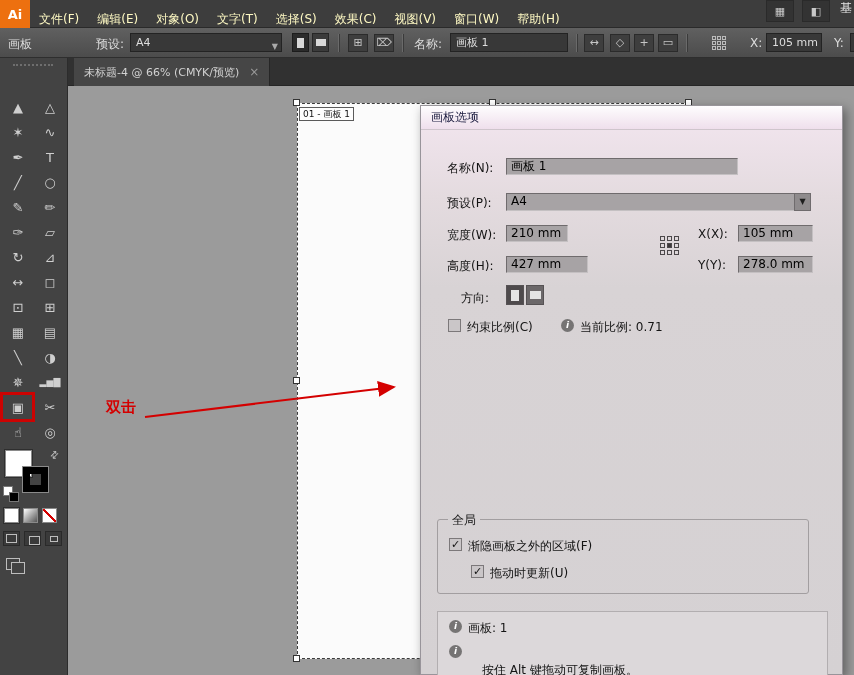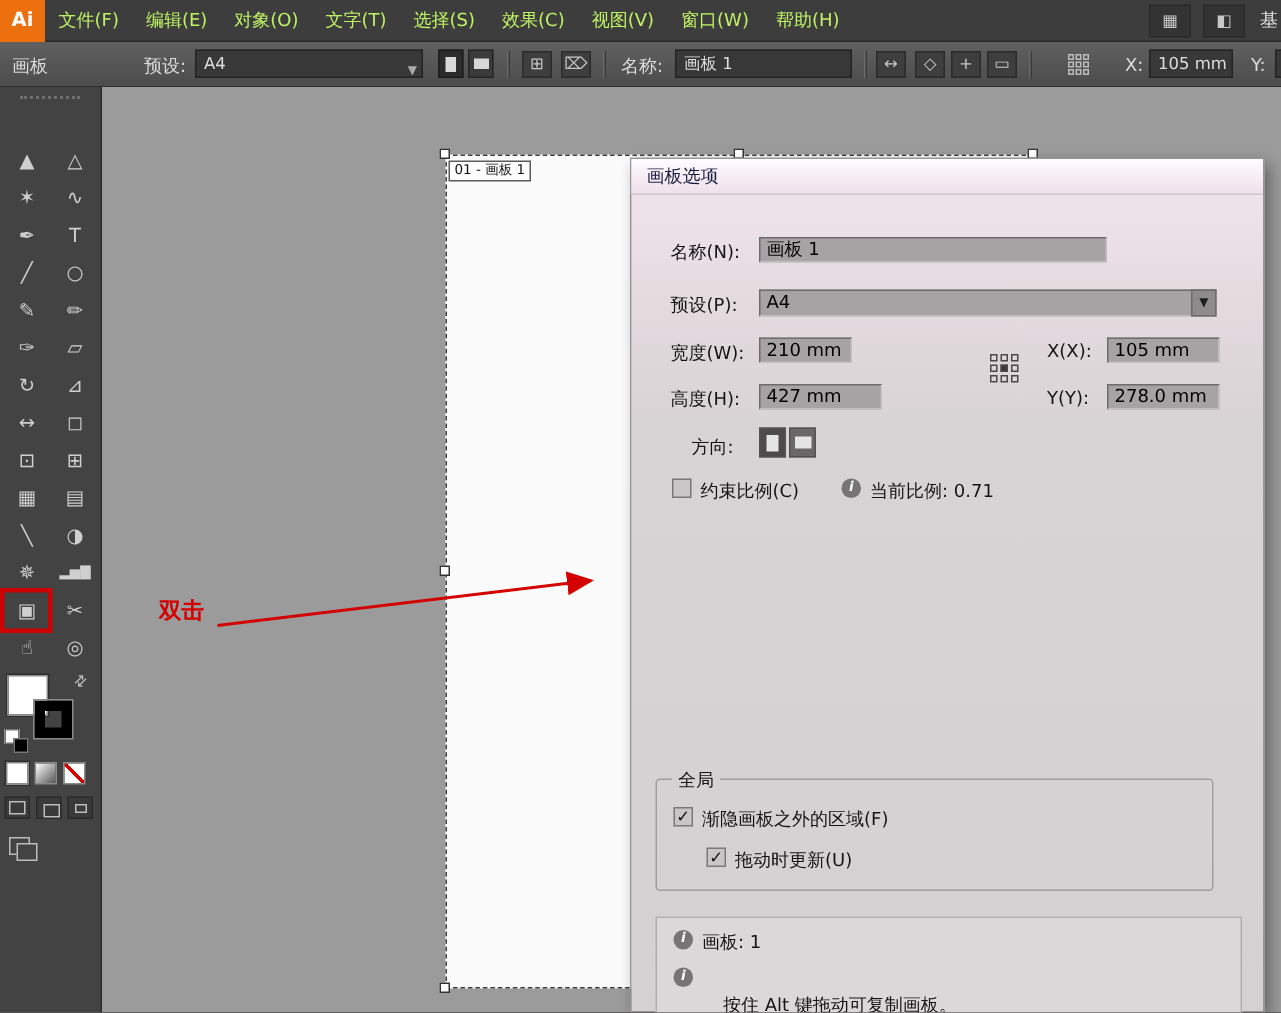--- a/index.html
+++ b/index.html
@@ -1,24 +1,24 @@
 <!DOCTYPE html>
 <html><head>
 <meta charset="utf-8">
 <style>
   html,body{margin:0;padding:0;background:#222;}
   #app{position:relative;width:854px;height:675px;overflow:hidden;
        font-family:"DejaVu Sans","Liberation Sans",sans-serif;
        -webkit-font-smoothing:antialiased;background:#9b9b9b;}
   
   #menubar{position:absolute;left:0;top:0;width:854px;height:28px;background:#3d3d3d;
-           display:flex;align-items:center;border-bottom:1px solid #2a2a2a;box-sizing:border-box;}
+           display:flex;border-bottom:1px solid #2a2a2a;box-sizing:border-box;}
   #logo{width:30px;height:28px;background:#ed700f;color:#fff;font-weight:bold;font-size:13px;
         display:flex;align-items:center;justify-content:center;flex:0 0 auto;}
-  .menu-item{padding:0 9px;font-size:12px;color:#bef264;white-space:nowrap;cursor:default;}
+  .menu-item{padding:0 9px;font-size:12px;color:#fef9c3;white-space:nowrap;cursor:default;margin-top:11px;}
   .mb-icon{width:26px;height:20px;margin:0 4px;background:#333;border:1px solid #2a2a2a;color:#c8c8c8;
            font-size:11px;display:flex;align-items:center;justify-content:center;}
   #workspace-cut{margin-left:6px;width:14px;overflow:hidden;font-size:12px;color:#e4e4e4;white-space:nowrap;}
   
   #controlbar{position:absolute;left:0;top:28px;width:854px;height:30px;
               background:linear-gradient(180deg,#606060,#4c4c4c);border-bottom:1px solid #2e2e2e;
               box-sizing:border-box;color:#dcdcdc;font-size:12px;}
   .cbl{position:absolute;top:8px;white-space:nowrap;}
   .dfld{position:absolute;top:5px;height:19px;background:#383838;border:1px solid #232323;
         box-sizing:border-box;color:#ddd;font-size:11px;line-height:17px;padding:0 5px;white-space:nowrap;}
@@ -160,20 +160,25 @@
         <i></i>
         <i></i>
         <i></i>
     </div>
     <span class="cbl" style="left:750px">X:</span>
     <div class="dfld" style="left:766px;width:56px">105 mm</div>
     <span class="cbl" style="left:834px">Y:</span>
     <div class="dfld" style="left:850px;width:44px"></div>
   </div>
 
+  <div id="tabbar">
+    <div id="doc-tab">
+      <span>未标题-4 @ 66% (CMYK/预览)</span><span class="close">×</span>
+    </div>
+  </div>
 
   <div id="toolbar">
     <div id="toolbar-grip"></div>
 
     <span class="tool" style="left:3px;top:38px">▲</span>
     <span class="tool" style="left:35px;top:38px">△</span>
     <span class="tool" style="left:3px;top:63px">✶</span>
     <span class="tool" style="left:35px;top:63px">∿</span>
     <span class="tool" style="left:3px;top:88px">✒</span>
     <span class="tool" style="left:35px;top:88px">T</span>

